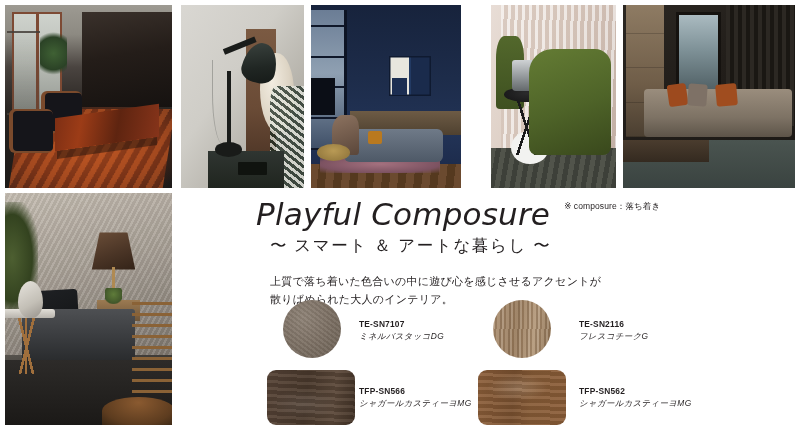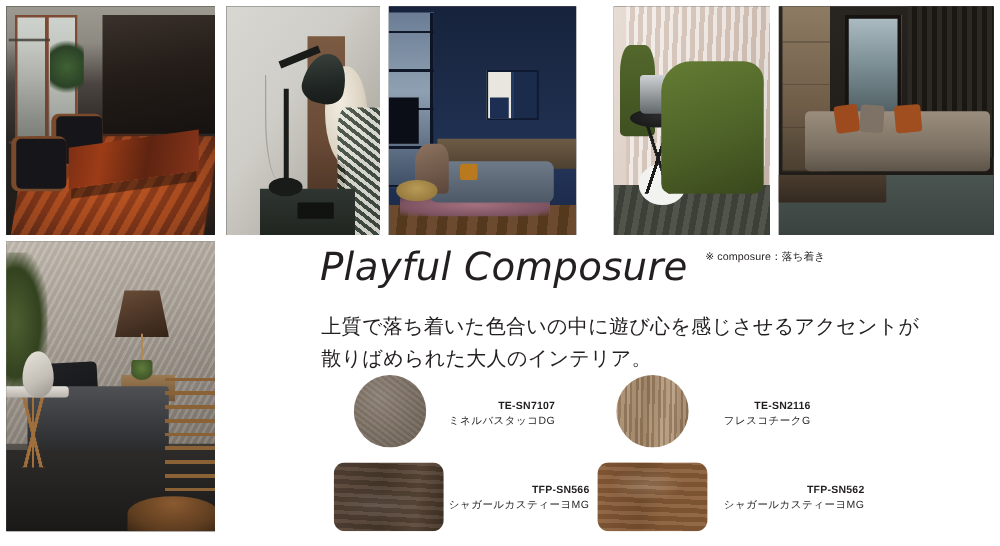--- a/index.html
+++ b/index.html
@@ -391,25 +391,26 @@
     letter-spacing: .1px;
   }
   #subtitle {
     font-size: 16.5px;
     color: #231f20;
     margin: 3px 0 0 14px;
     letter-spacing: 1.6px;
     white-space: nowrap;
   }
   #lead {
-    margin: 17px 0 0 1px;
-    font-size: 16px;
+    margin: 17px 0 0 14px;
+    font-size: 11px;
     line-height: 1.62;
     color: #231f20;
     letter-spacing: .25px;
+    font-family: Liberation Mono, monospace;
   }
   #lead .line { display:block; white-space: nowrap; }
 
   
   #swatch-grid { position:absolute; left:256px; top:298px; width:544px; }
   .swatch-cell { position:absolute; }
 
   .sw-circle {
     position:absolute;
     width: 58px; height: 58px;
@@ -422,24 +423,23 @@
     border-radius: 9px;
     overflow:hidden;
   }
   .sw-label {
     position:absolute;
     font-size: 8.4px;
     line-height: 1.42;
     color: #231f20;
     white-space: nowrap;
     letter-spacing: .15px;
-    text-align: right;
   }
   .sw-label .code { display:block; font-weight: 700; letter-spacing:.2px; }
-  .sw-label .jp   { display:block; letter-spacing: .4px; }
+  .sw-label .jp   { display:block; letter-spacing: .4px; font-style: italic; }
 
   
   .mat-stucco-dg {
     background:
       repeating-linear-gradient(37deg, rgba(255,255,255,.055) 0 2px, rgba(0,0,0,.05) 2px 4px),
       radial-gradient(ellipse at 35% 30%, #8e8276 0%, #7a6e62 55%, #6b6054 100%);
   }
   .mat-teak-g {
     background:
       repeating-linear-gradient(91deg,
@@ -549,20 +549,21 @@
   <div class="sofa"></div>
   <div class="railing"></div>
   <div class="tripod"></div>
   <div class="tabletop"></div>
   <div class="vase"></div>
   <div class="rtable"></div>
 </div>
 
 <div id="headline-block">
   <h1 id="title">Playful Composure</h1><span id="title-note">※ composure：落ち着き</span>
+  <div id="subtitle">〜 スマート ＆ アートな暮らし 〜</div>
   <p id="lead">
     <span class="line">上質で落ち着いた色合いの中に遊び心を感じさせるアクセントが</span>
     <span class="line">散りばめられた大人のインテリア。</span>
   </p>
 </div>
 
 <div id="swatch-grid">
 
   <div class="swatch-cell" style="left:27px; top:2px;">
     <div class="sw-circle mat-stucco-dg"></div>

